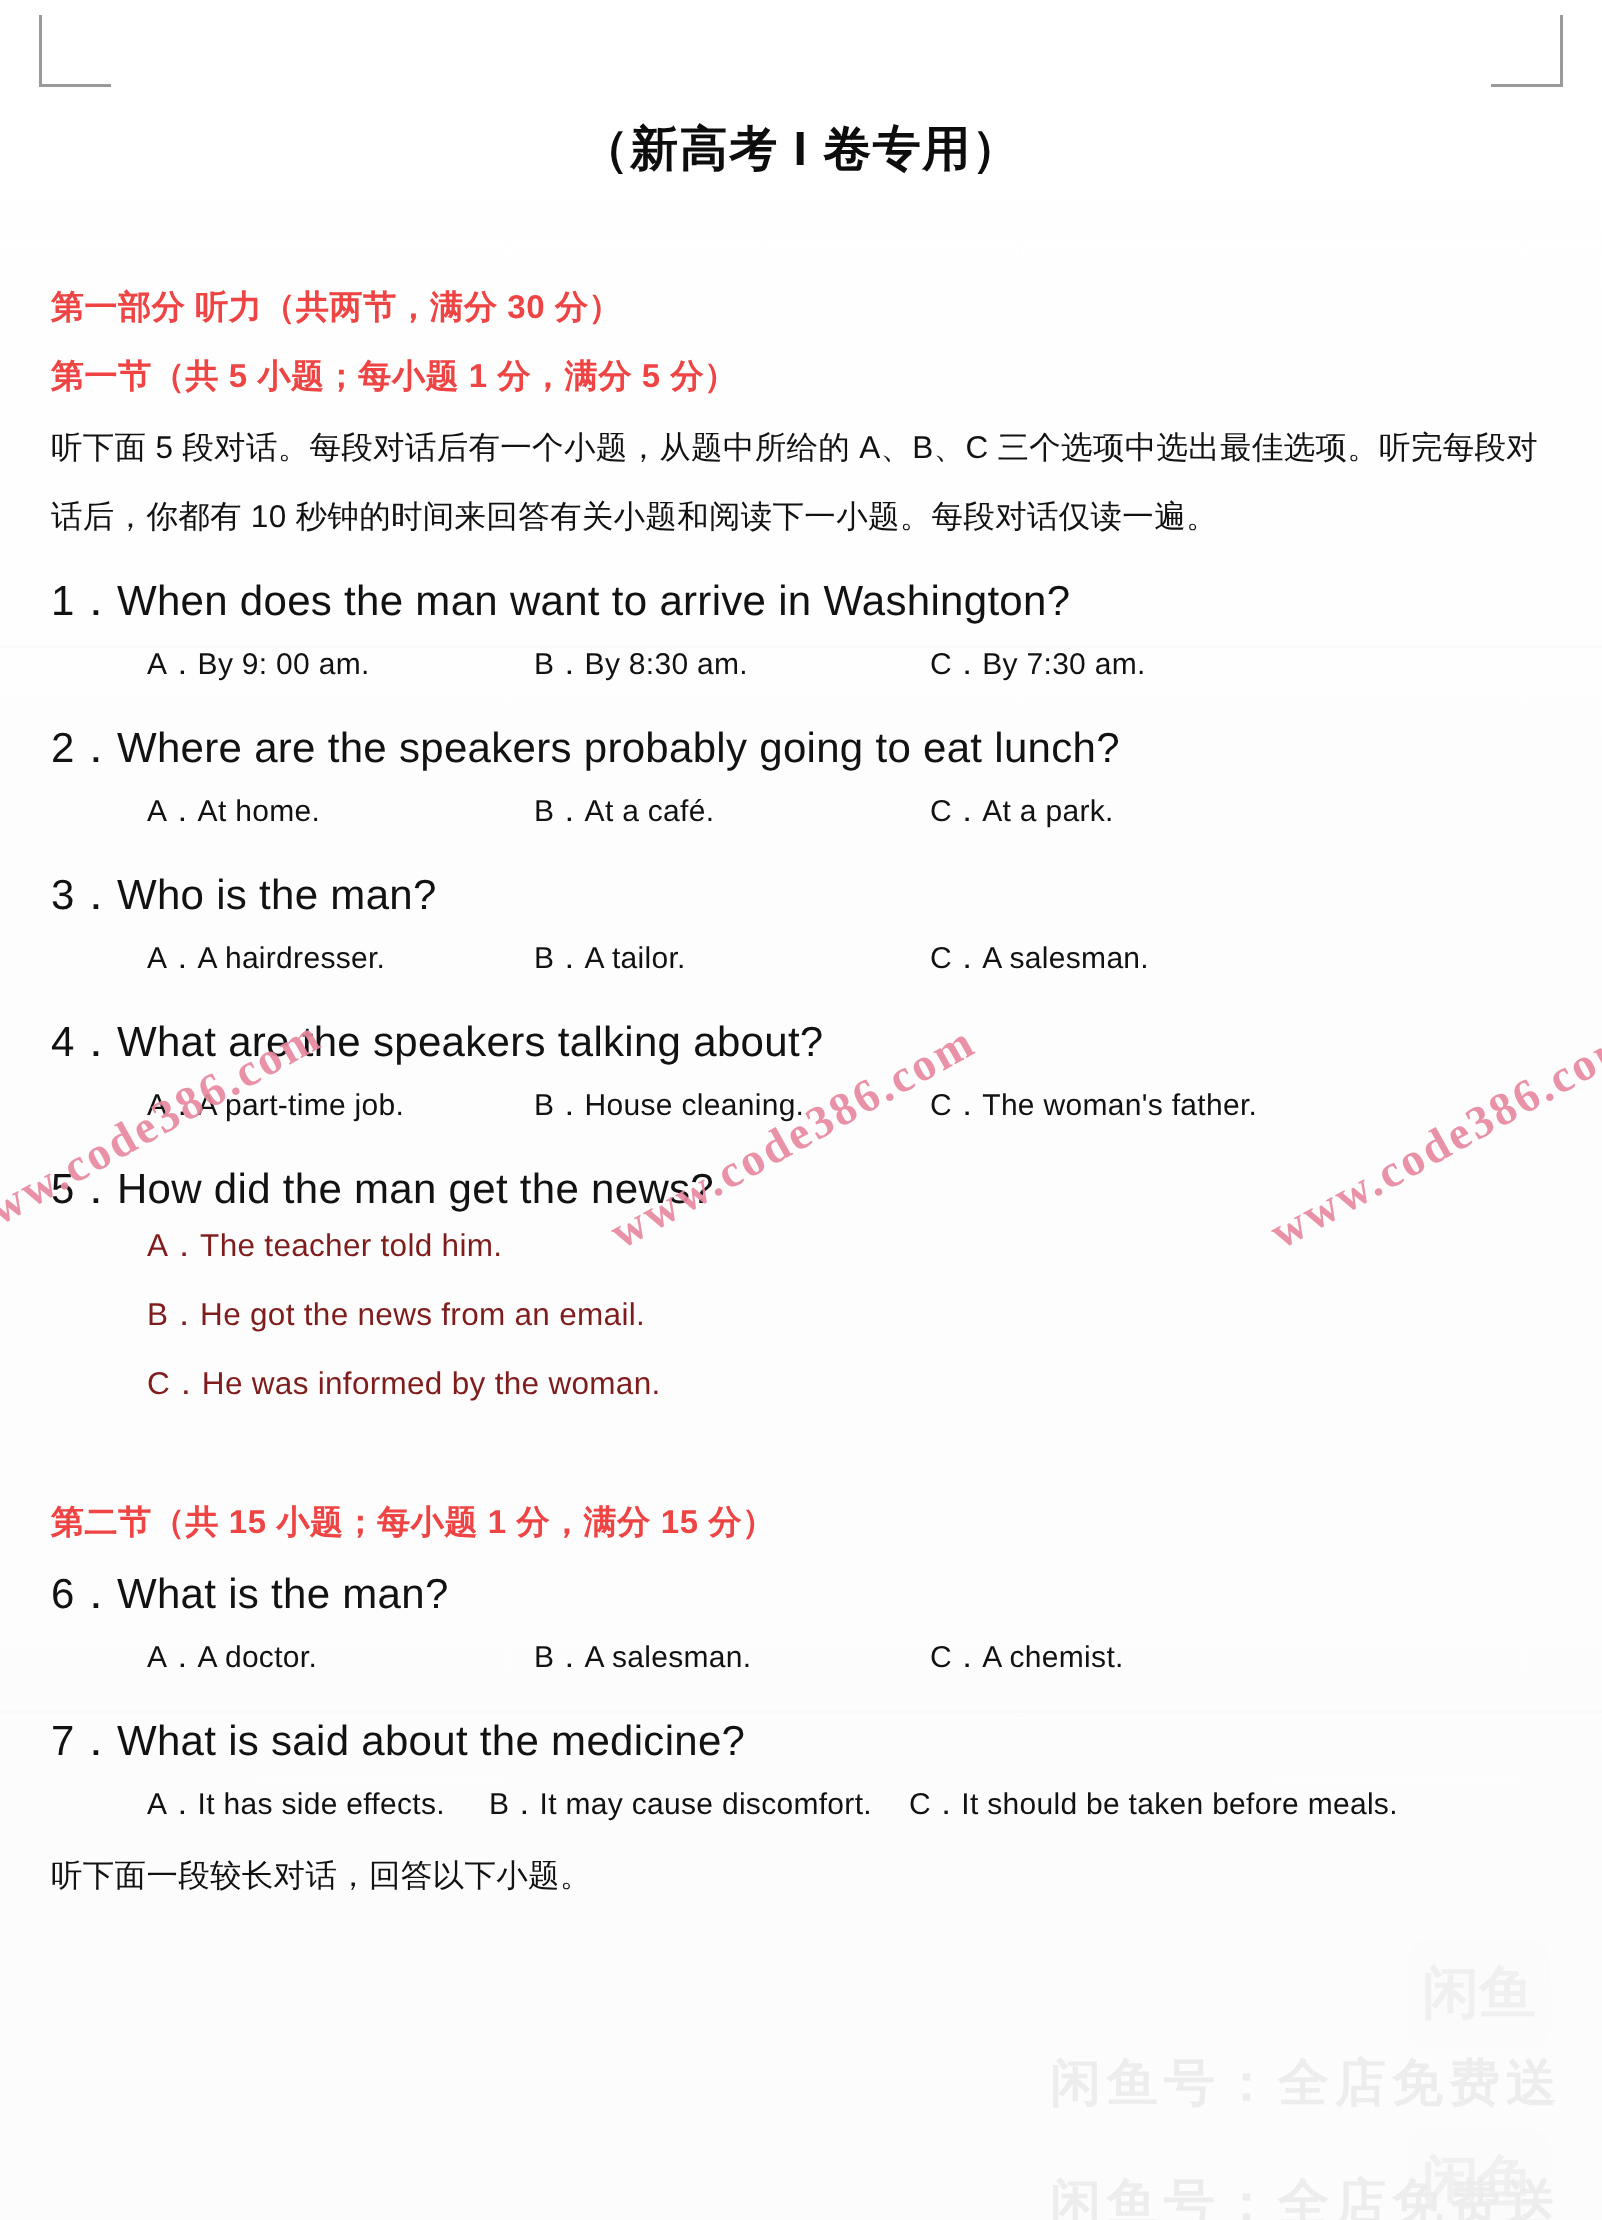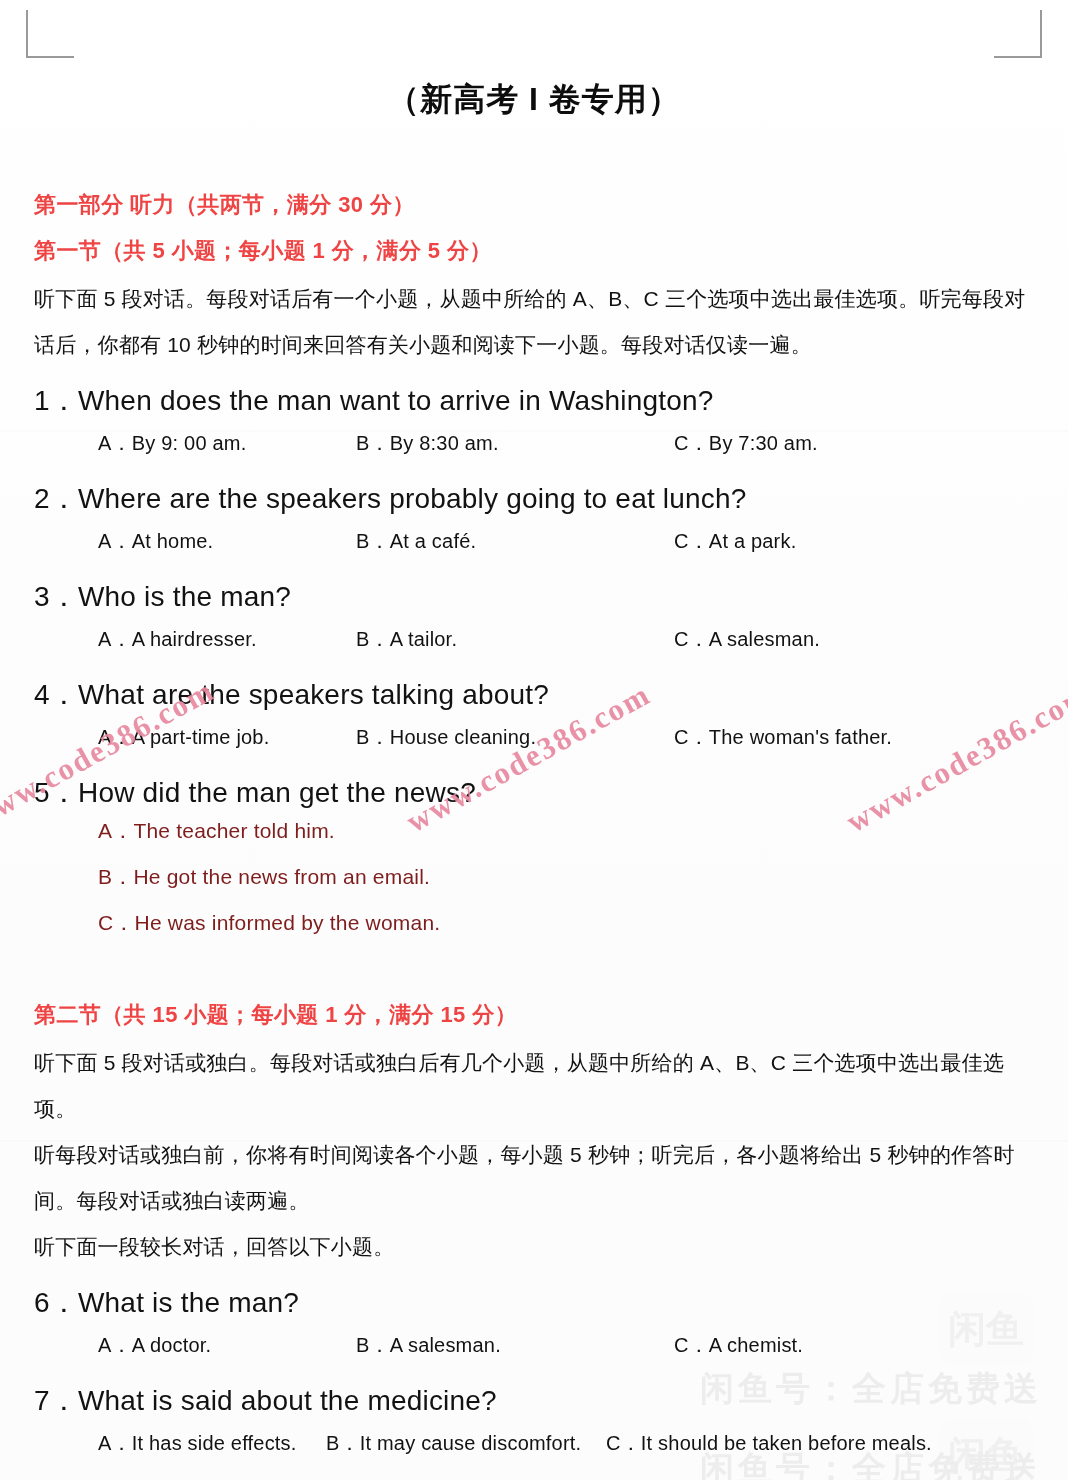--- a/index.html
+++ b/index.html
@@ -96,21 +96,21 @@
     line-height: 46px;
     color: #121212;
   }
   .opt {
     position: absolute;
     white-space: nowrap;
     letter-spacing: .2px;
   }
   .opt.a { left: 64px; }
   .opt.b { left: 322px; }
-  .opt.c { left: 640px; }
+  .opt.c { left: 586px; }
 
   
   .opt-stack {
     font-size: 21px;
     line-height: 46px;
     color: #7f1d1d;
     margin-left: 64px;
     letter-spacing: .2px;
   }
 
@@ -246,26 +246,20 @@
 
   <div class="q-stem">5．How did the man get the news?</div>
   <div class="opt-stack">A．The teacher told him.</div>
   <div class="opt-stack">B．He got the news from an email.</div>
   <div class="opt-stack">C．He was informed by the woman.</div>
 
   <div class="gap-block"></div>
 
   <div class="sec-head">第二节（共 15 小题；每小题 1 分，满分 15 分）</div>
 
-  <div class="para">
-    <div>听下面 5 段对话或独白。每段对话或独白后有几个小题，从题中所给的 A、B、C 三个选项中选出最佳选项。</div>
-    <div>听每段对话或独白前，你将有时间阅读各个小题，每小题 5 秒钟；听完后，各小题将给出 5 秒钟的作答时</div>
-    <div>间。每段对话或独白读两遍。</div>
-    <div>听下面一段较长对话，回答以下小题。</div>
-  </div>
 
   <div class="q-stem">6．What is the man?</div>
   <div class="opt-row">
     <span class="opt a">A．A doctor.</span>
     <span class="opt b">B．A salesman.</span>
     <span class="opt c">C．A chemist.</span>
   </div>
 
   <div class="q-stem">7．What is said about the medicine?</div>
   <div class="opt-row">

